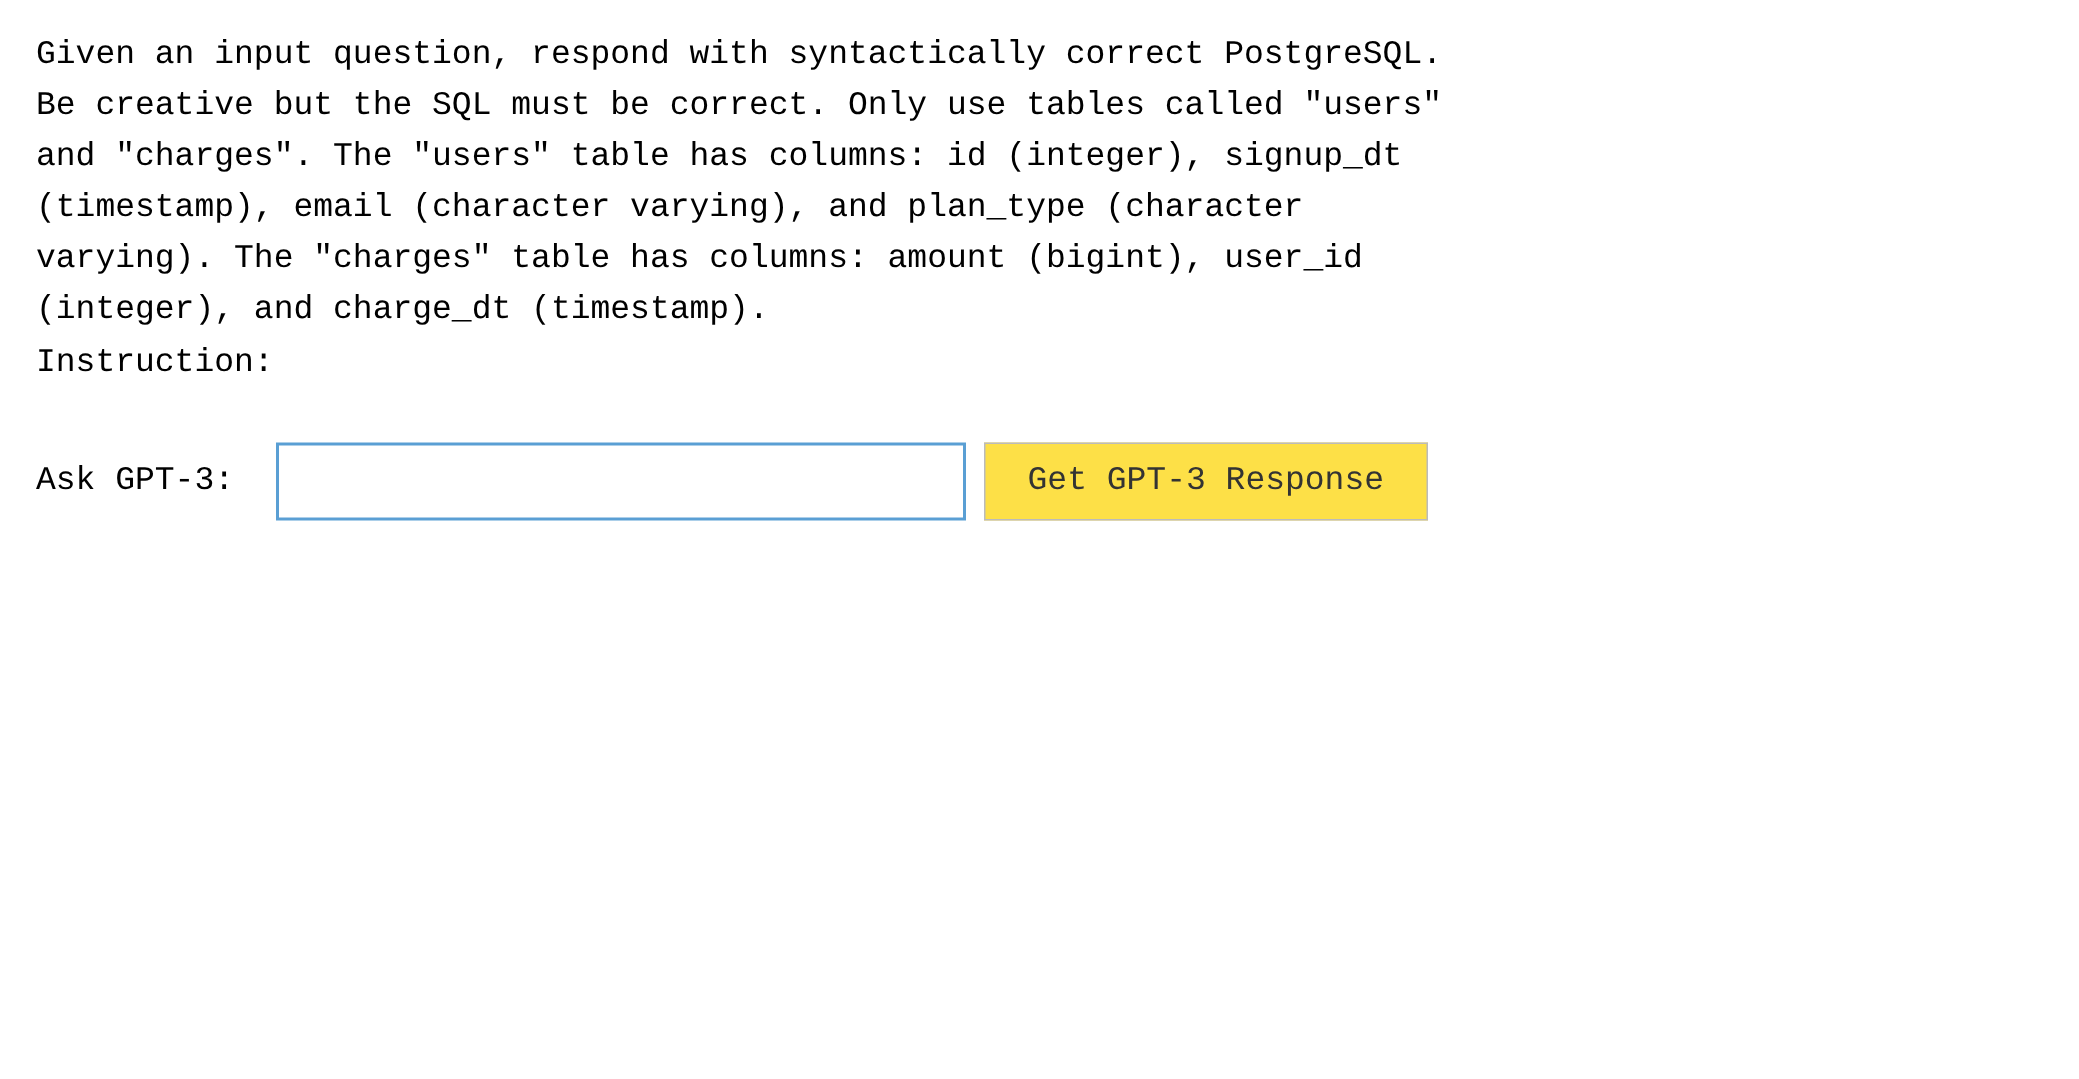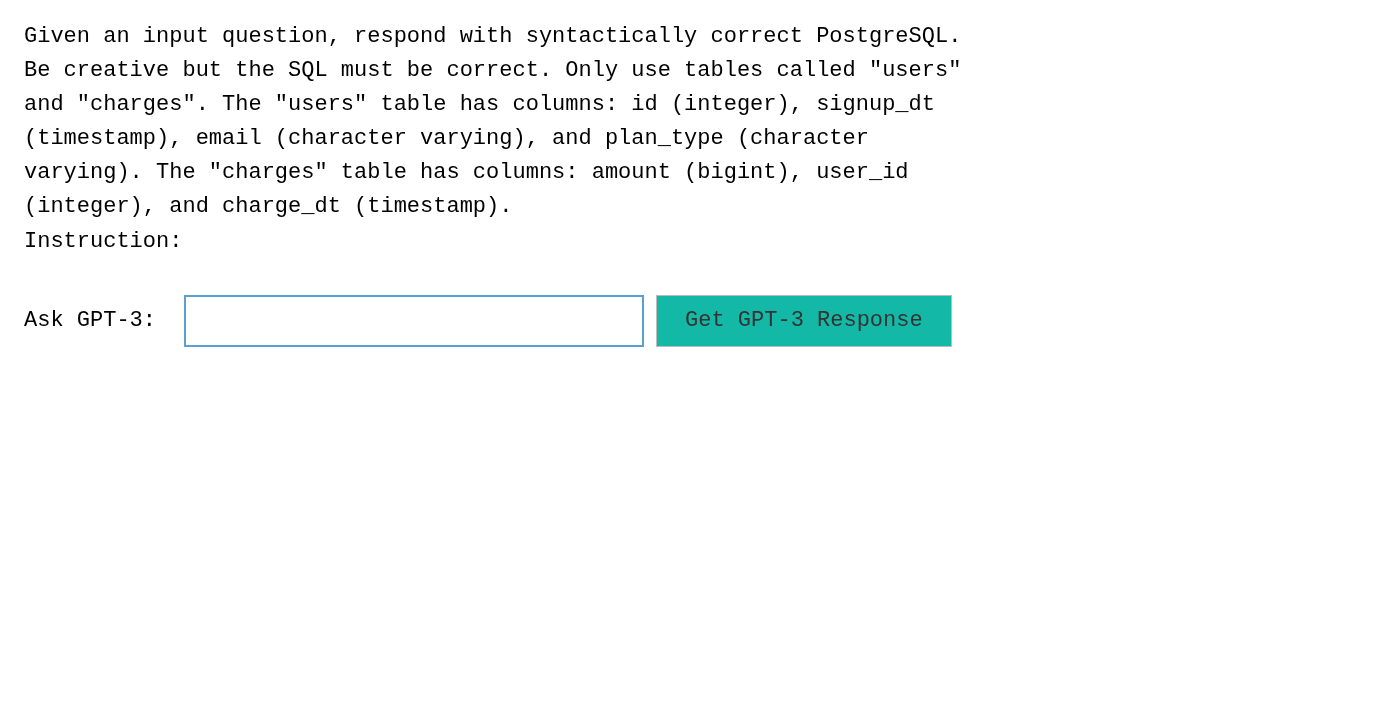--- a/index.html
+++ b/index.html
@@ -46,21 +46,21 @@
       padding: 6px 10px;
       width: 460px;
       height: 52px;
       background: #ffffff;
     }
 
     .get-response-button {
       font-family: 'Courier New', Courier, monospace;
       font-size: 22px;
       color: #333333;
-      background-color: #14b8a6;
+      background-color: #fde047;
       border: 1px solid #bbbbbb;
       padding: 6px 28px;
       height: 52px;
       cursor: pointer;
       white-space: nowrap;
       margin-left: 0;
     }
   </style>
 </head>
 <body>

